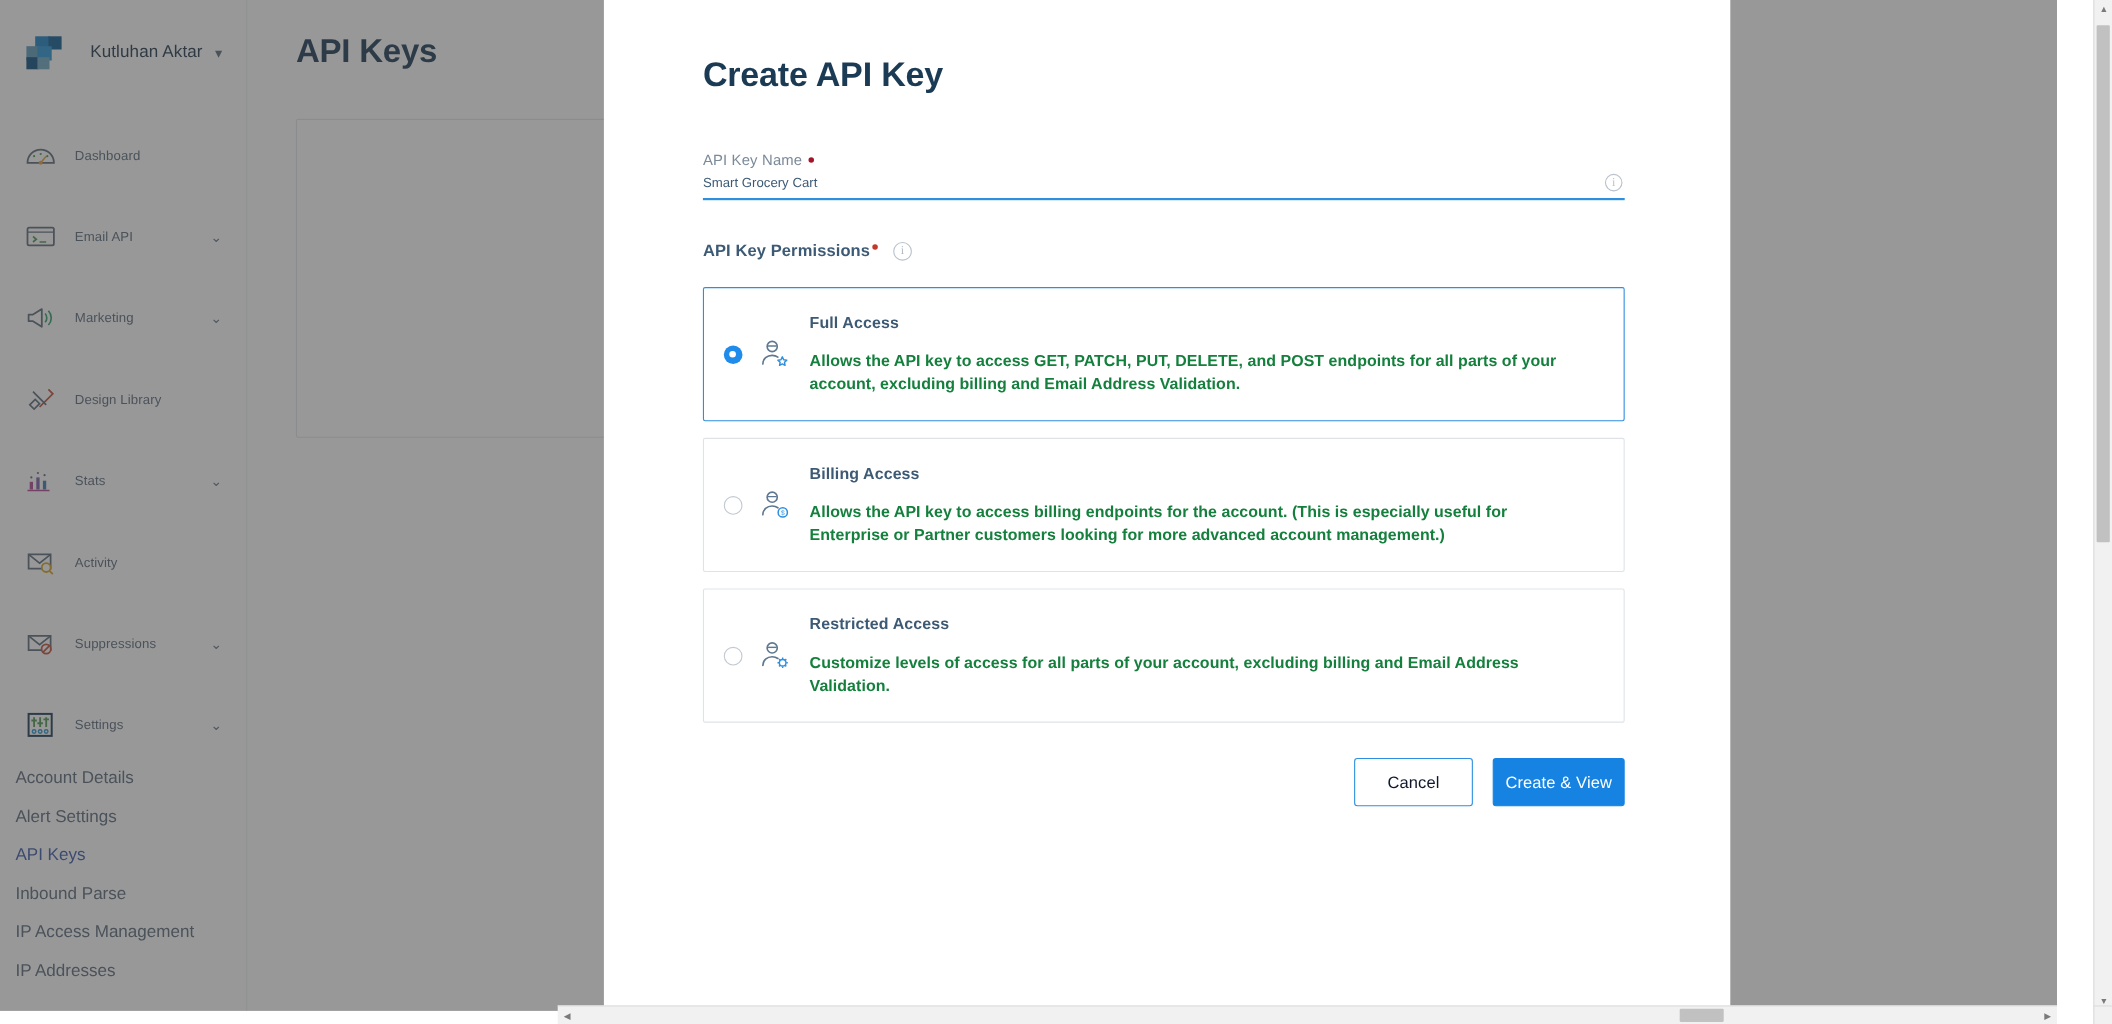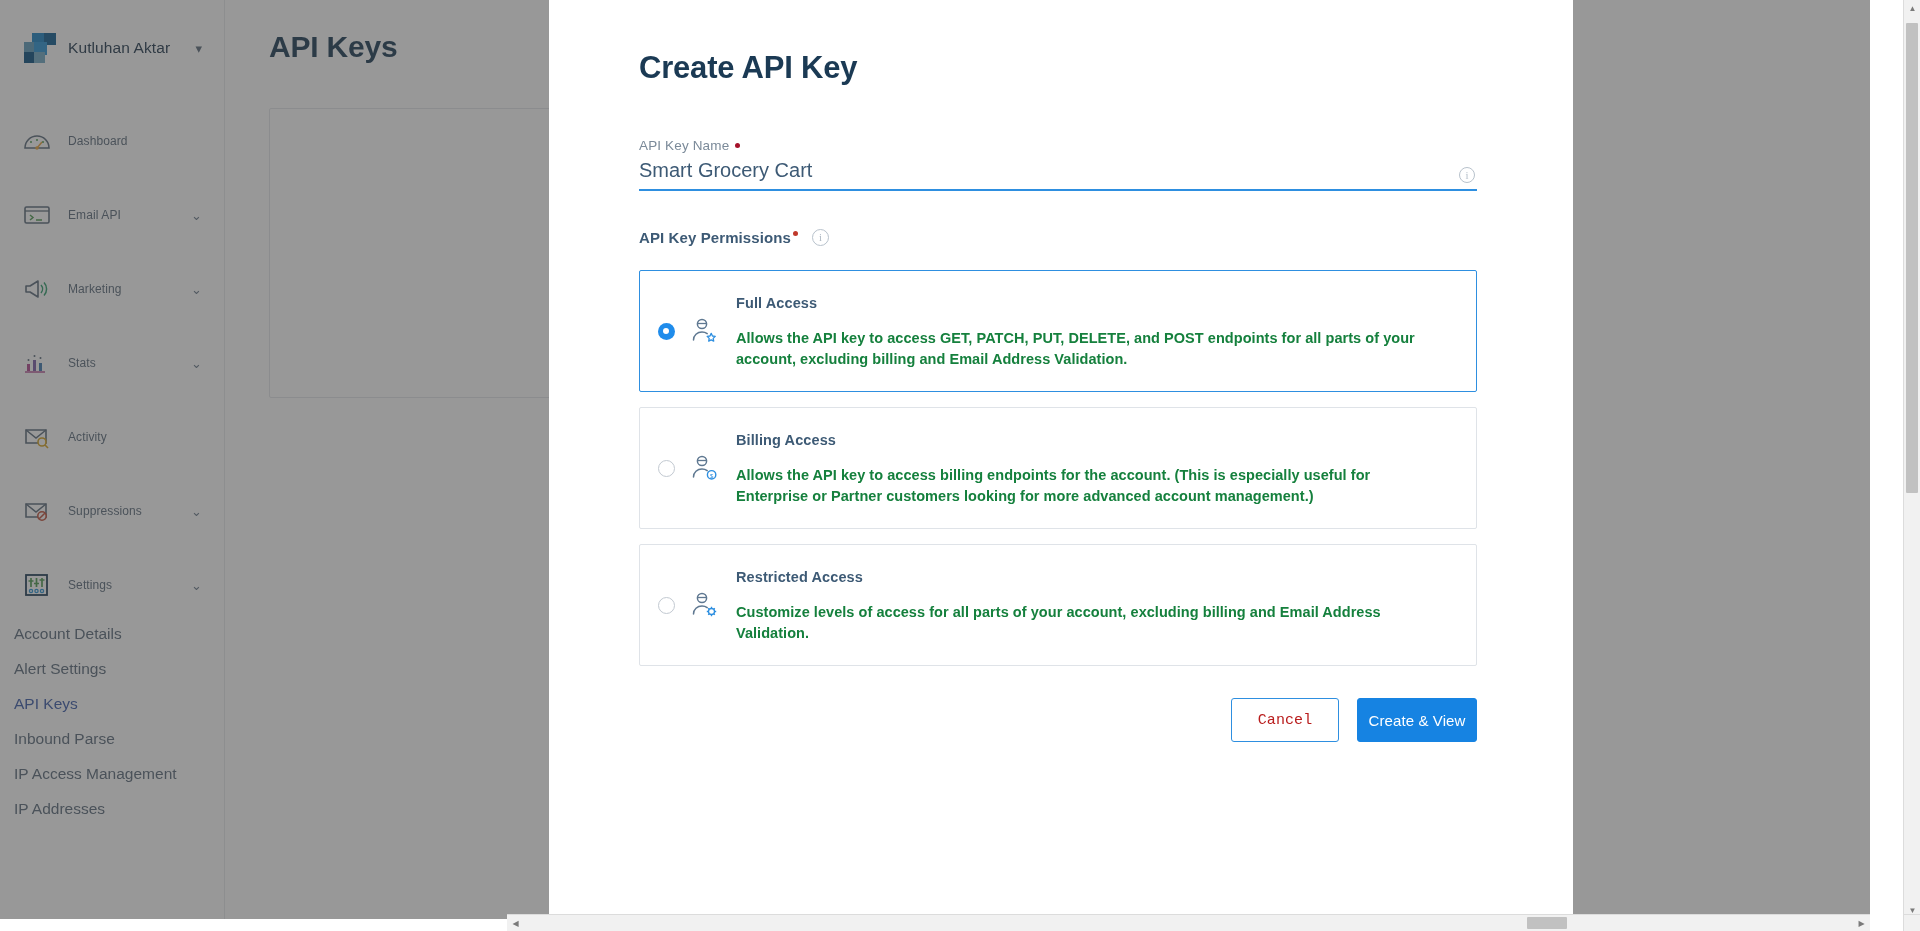--- a/index.html
+++ b/index.html
@@ -21,21 +21,21 @@
   }
   .brand { display:flex; align-items:center; height:96px; padding-left:24px; }
   .brand-logo { width:30px; height:30px; position:relative; flex:0 0 auto; }
   .brand-logo i { position:absolute; display:block; }
   .bl1 { left:8px;  top:0px;  width:13px; height:13px; background:#1a82c4; }
   .bl2 { left:20px; top:0px;  width:12px; height:12px; background:#0d5c91; }
   .bl3 { left:0px;  top:9px;  width:13px; height:13px; background:#5e9cbb; }
   .bl4 { left:10px; top:9px;  width:13px; height:13px; background:#2a93d5; }
   .bl5 { left:0px;  top:19px; width:11px; height:11px; background:#0a4f80; }
   .bl6 { left:10px; top:19px; width:11px; height:11px; background:#6fa8c4; }
-  .brand-name { margin-left:14px; font-size:15.5px; color:#22394e; letter-spacing:.1px; }
+  .brand-name { margin-left:28px; font-size:15.5px; color:#22394e; letter-spacing:.1px; }
   .brand-caret { margin-left:auto; margin-right:22px; color:#5b6b7b; font-size:13px; }
 
   .nav { margin-top:8px; }
   .nav-item {
     position:relative; display:flex; align-items:center;
     height:74px; padding-left:22px; cursor:pointer;
   }
   .nav-icon { width:34px; height:30px; flex:0 0 auto; display:flex; align-items:center; }
   .nav-label { margin-left:12px; font-size:12px; color:#5b6b7b; letter-spacing:.1px; }
   .nav-caret { margin-left:auto; margin-right:22px; color:#6b7b8b; font-size:13px; line-height:1; }
@@ -72,21 +72,21 @@
   }
 
   .field { margin-top:52px; position:relative; }
   .field-label { font-size:13.5px; color:#7b8a99; letter-spacing:.15px; }
   .req-dot { display:inline-block; width:5px; height:5px; border-radius:50%; background:#a5122a; vertical-align:middle; margin-left:6px; position:relative; top:-1px;}
   .field-input-wrap { position:relative; margin-top:4px; }
   .field-input {
     width:100%; border:none; outline:none; background:transparent;
     border-bottom:2px solid #2e8fe0;
     font-family:"Liberation Sans", sans-serif;
-    font-size:20px; color:#3d5a75; padding:2px 30px 7px 0;
+    font-size:12px; color:#3d5a75; padding:2px 30px 7px 0;
     caret-color:#1b3a54;
   }
   .info-circle {
     position:absolute; right:2px; bottom:8px; width:16px; height:16px;
     border:1.3px solid #b8c2cc; border-radius:50%;
     color:#b8c2cc; font-size:11px; line-height:14px; text-align:center;
     font-family:"Liberation Serif", serif; cursor:pointer;
   }
 
   .perm-header { margin-top:38px; display:flex; align-items:center; }
@@ -123,21 +123,21 @@
   .opt-body { flex:1 1 auto; padding-top:2px; }
   .opt-name { font-size:14.5px; font-weight:bold; color:#3d5a75; letter-spacing:.1px; }
   .opt-desc { margin-top:17px; font-size:14.5px; color:#15803d; line-height:1.42; max-width:700px; letter-spacing:.05px;font-weight:bold;}
 
   .actions { display:flex; justify-content:flex-end; gap:18px; margin-top:32px; }
   .btn {
     height:44px; min-width:108px; border-radius:3px; font-size:15px;
     display:flex; align-items:center; justify-content:center; cursor:pointer;
     font-family:"Liberation Sans", sans-serif; letter-spacing:.1px;
   }
-  .btn-cancel { border:1px solid #2e8fe0; background:#fff; color:#b91c1c; width:108px;font-family:Liberation Mono, monospace; }
+  .btn-cancel { border:1px solid #2e8fe0; background:#fff; color:#0f172a; width:108px; }
   .btn-primary { border:1px solid #1683e2; background:#1683e2; color:#fff; width:120px; }
 
   
   .sb-v {
     position:absolute; right:0; top:0; width:17px; height:919px;
     background:#f1f1f1; border-left:1px solid #dcdcdc;
   }
   .sb-v .track { position:absolute; top:17px; bottom:17px; left:0; right:0; }
   .sb-v .thumb { position:absolute; left:2px; right:2px; top:6px; height:470px; background:#c1c1c1; border-radius:1px; }
   .sb-arrow { width:17px; height:17px; display:flex; align-items:center; justify-content:center; color:#7a7a7a; font-size:8px; }
@@ -209,20 +209,31 @@
           <span class="nav-icon">
             <svg width="30" height="24" viewBox="0 0 30 24">
                 <path d="M4 9v6h4l8 5V4l-8 5H4z" fill="none" stroke="#5b6b7b" stroke-width="1.6" stroke-linejoin="round"></path>
                 <path d="M19 8a6 6 0 010 8M22 5.5a9.5 9.5 0 010 13" fill="none" stroke="#2f9e6e" stroke-width="1.5"></path>
               </svg>
           </span>
           <span class="nav-label">Marketing</span>
           <span class="nav-caret">⌄</span>
         </div>
 
+        <div class="nav-item">
+          <span class="nav-icon">
+            <svg width="30" height="24" viewBox="0 0 30 24">
+                <path d="M5 17l5-5 4 4-5 5-4-4z" fill="none" stroke="#5b6b7b" stroke-width="1.5"></path>
+                <path d="M22 3l4 4-12 12" fill="none" stroke="#c0503a" stroke-width="1.6"></path>
+                <path d="M8 5l12 12" stroke="#5b6b7b" stroke-width="1.5"></path>
+              </svg>
+          </span>
+          <span class="nav-label">Design Library</span>
+          <span class="nav-caret"></span>
+        </div>
 
         <div class="nav-item">
           <span class="nav-icon">
             <svg width="30" height="24" viewBox="0 0 30 24">
                 <rect x="5" y="13" width="3" height="7" fill="#b0478f"></rect>
                 <rect x="11" y="9" width="3" height="11" fill="#7b5ea8"></rect>
                 <rect x="17" y="12" width="3" height="8" fill="#3f79b0"></rect>
                 <path d="M3 21h20" stroke="#b0478f" stroke-width="1.4"></path>
                 <circle cx="12.5" cy="5" r="1" fill="#5b6b7b"></circle>
                 <circle cx="18.5" cy="7" r="1" fill="#5b6b7b"></circle>

